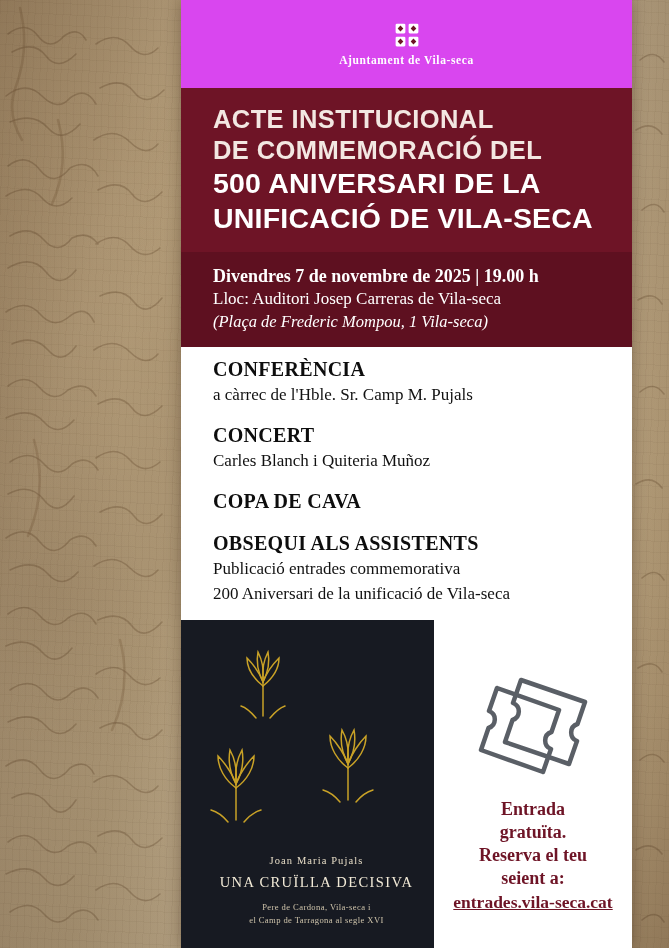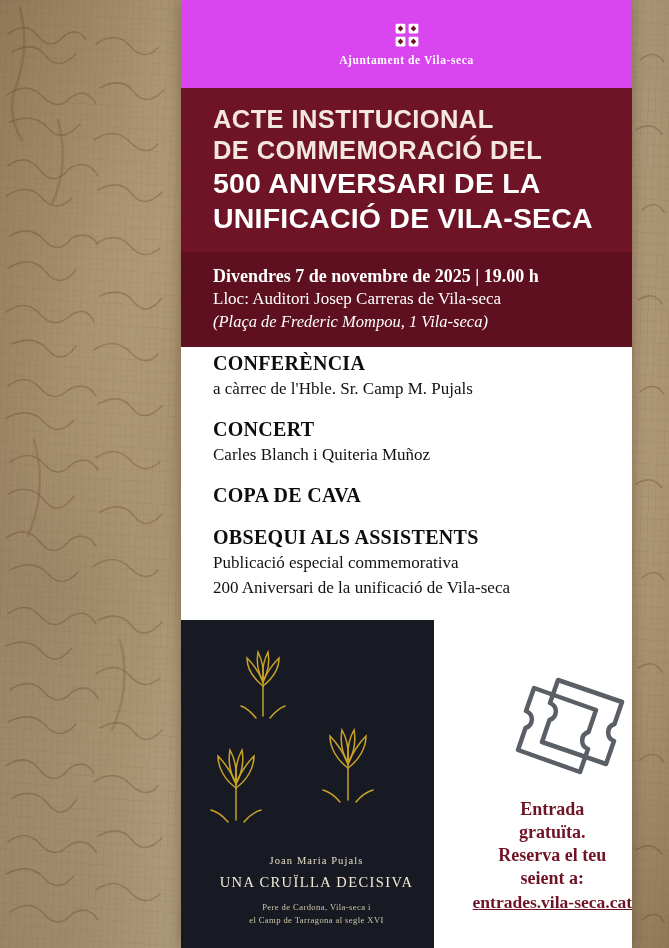--- a/index.html
+++ b/index.html
@@ -131,21 +131,21 @@
     line-height: 1.35;
   }
   .details .d3 {
     font-size: 16.5px;
     font-style: italic;
     line-height: 1.35;
   }
 
   
   .program {
-    padding: 4px 24px 10px 32px;
+    padding: 10px 24px 10px 32px;
     color: #111111;
   }
   .prog-item {
     margin-bottom: 17px;
   }
   .prog-item:last-child { margin-bottom: 12px; }
   .prog-head {
     font-family: "Liberation Serif", serif;
     font-weight: bold;
     font-size: 20px;
@@ -212,21 +212,21 @@
   }
 
   .ticketbox {
     position: absolute;
     left: 253px;
     top: 0;
     width: 198px;
     height: 328px;
     display: flex;
     flex-direction: column;
-    align-items: flex-end;
+    align-items: center;
     justify-content: flex-start;
     padding-top: 52px;
     box-sizing: border-box;
   }
   .ticket-icon { display: block; }
   .cta {
     margin-top: 22px;
     text-align: center;
     color: #6e1426;
     font-family: "Liberation Serif", serif;
@@ -323,21 +323,21 @@
       </div>
       <div class="prog-item">
         <div class="prog-head">CONCERT</div>
         <div class="prog-sub">Carles Blanch i Quiteria Muñoz</div>
       </div>
       <div class="prog-item">
         <div class="prog-head">COPA DE CAVA</div>
       </div>
       <div class="prog-item">
         <div class="prog-head">OBSEQUI ALS ASSISTENTS</div>
-        <div class="prog-sub">Publicació especial commemorativa</div>
+        <div class="prog-sub">Publicació entrades commemorativa</div>
         <div class="prog-sub">200 Aniversari de la unificació de Vila-seca</div>
       </div>
     </div>
 
     <div class="bottom">
 
       <div class="bookcover">
         <svg class="book-flowers" viewBox="0 0 253 328">
           <g stroke="#c9a227" fill="none" stroke-width="1.5" stroke-linecap="round">
 

